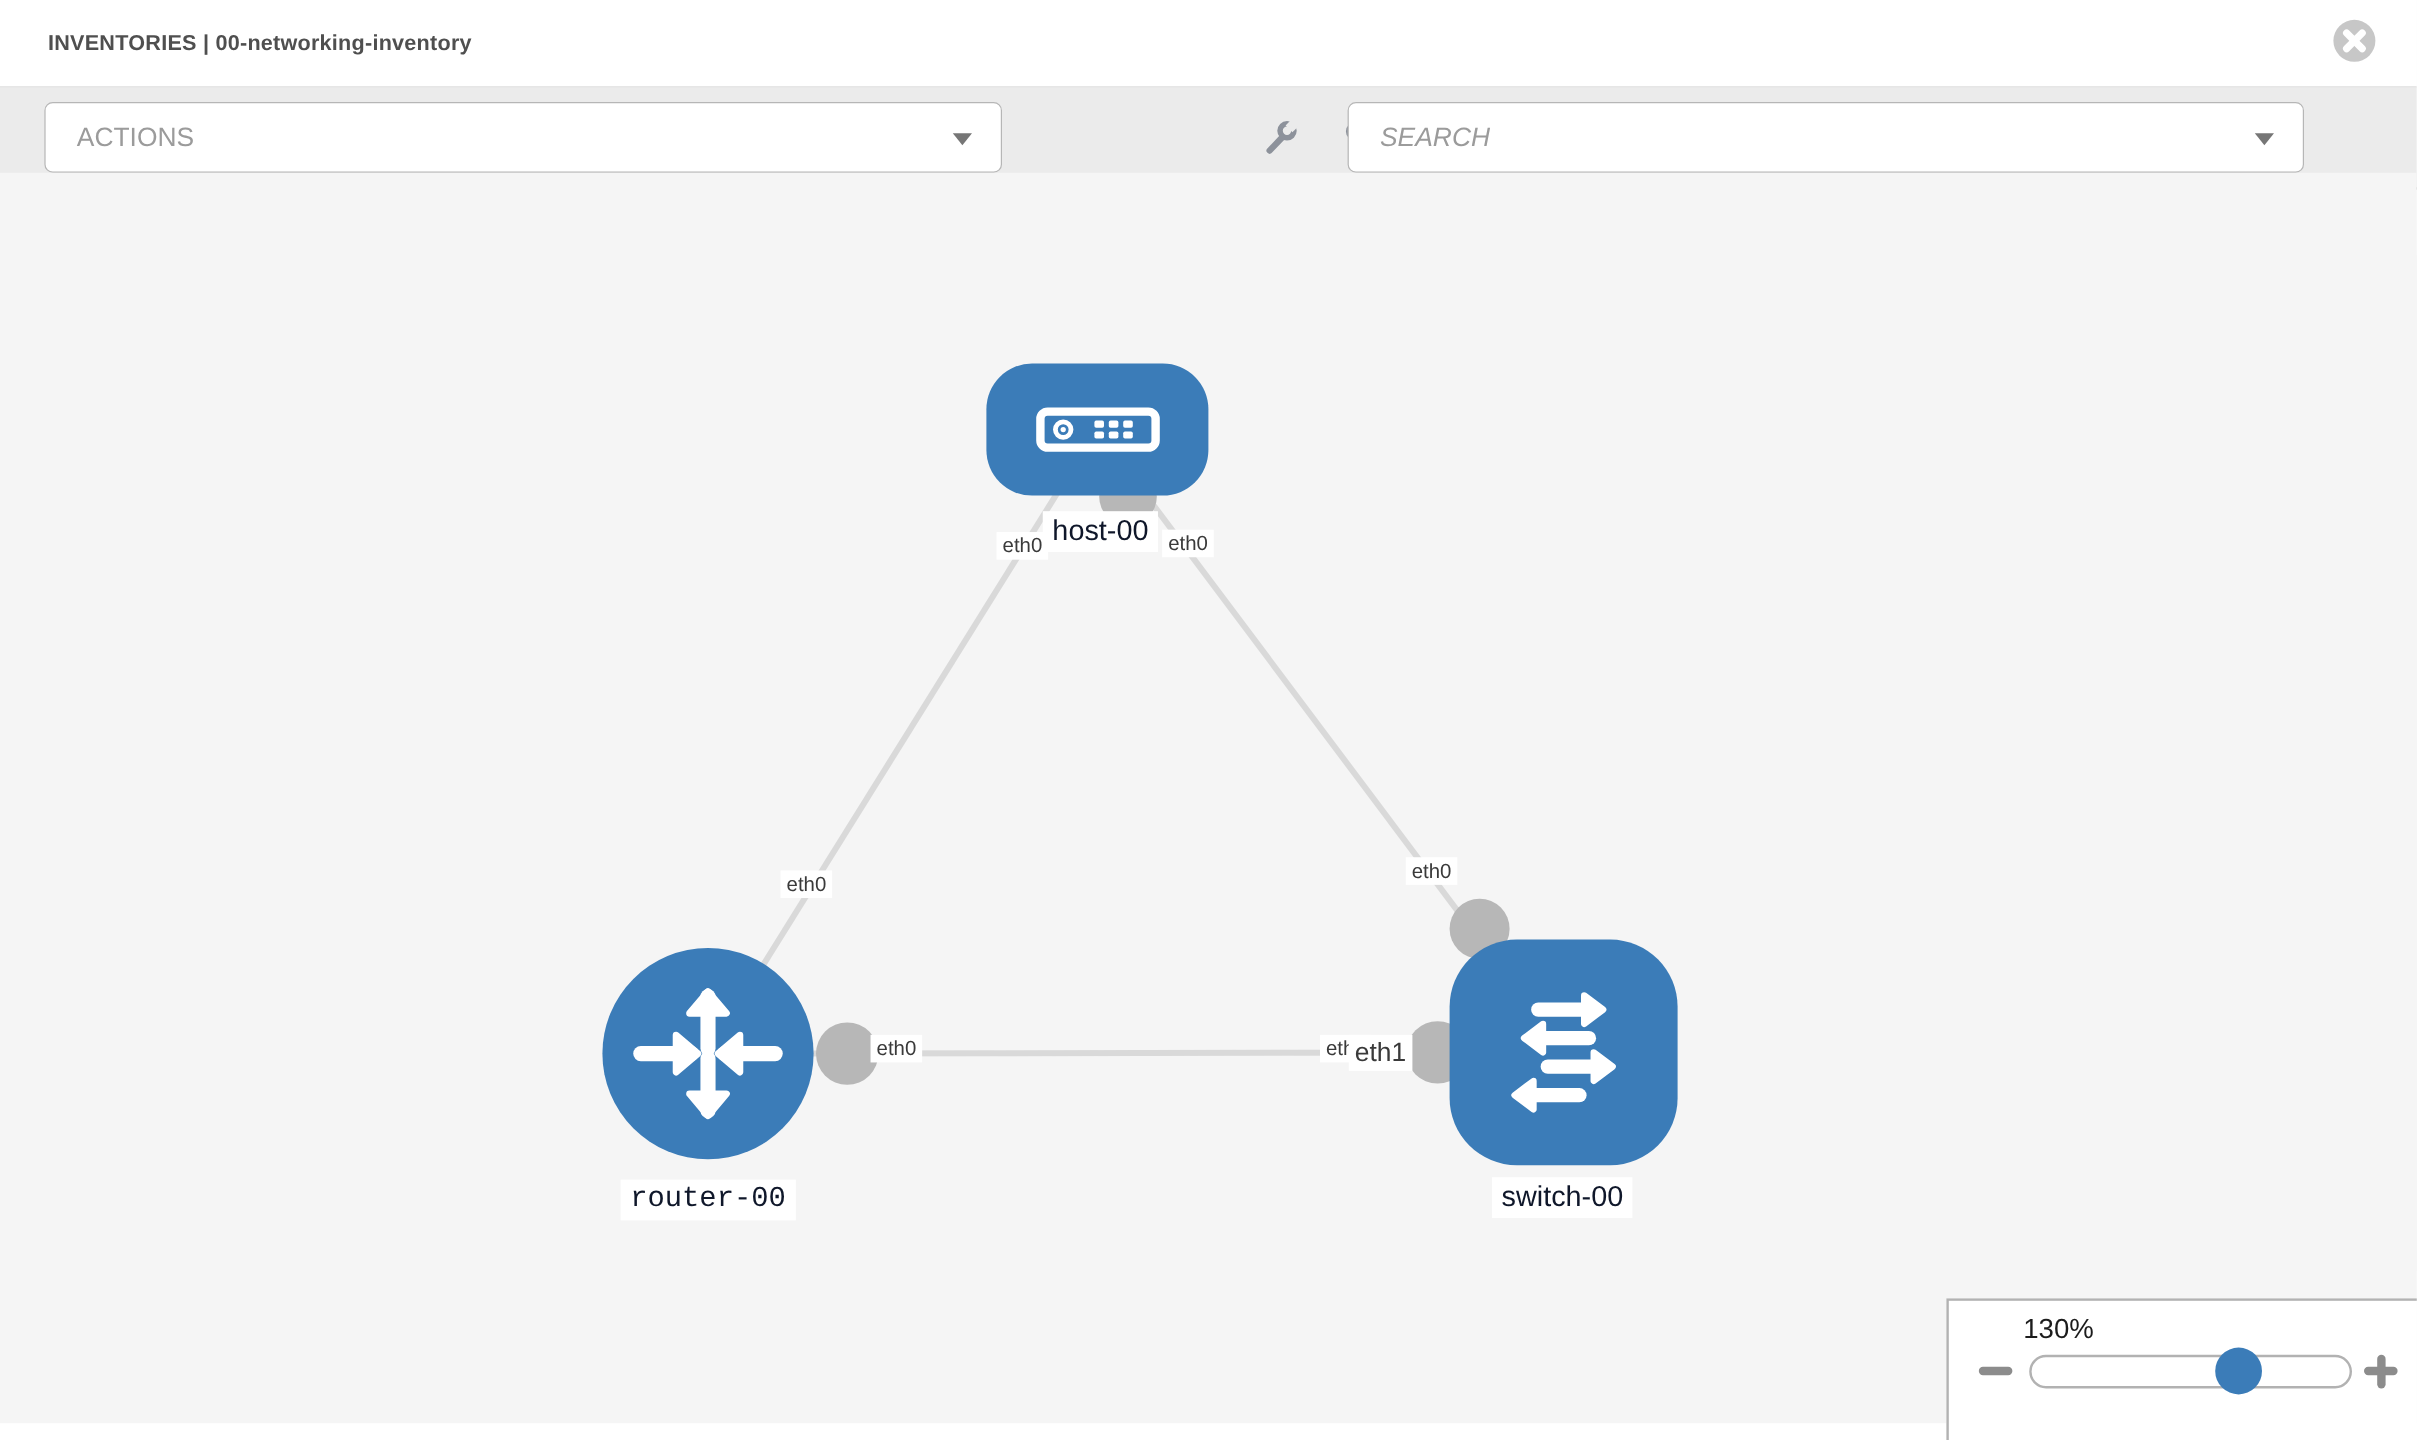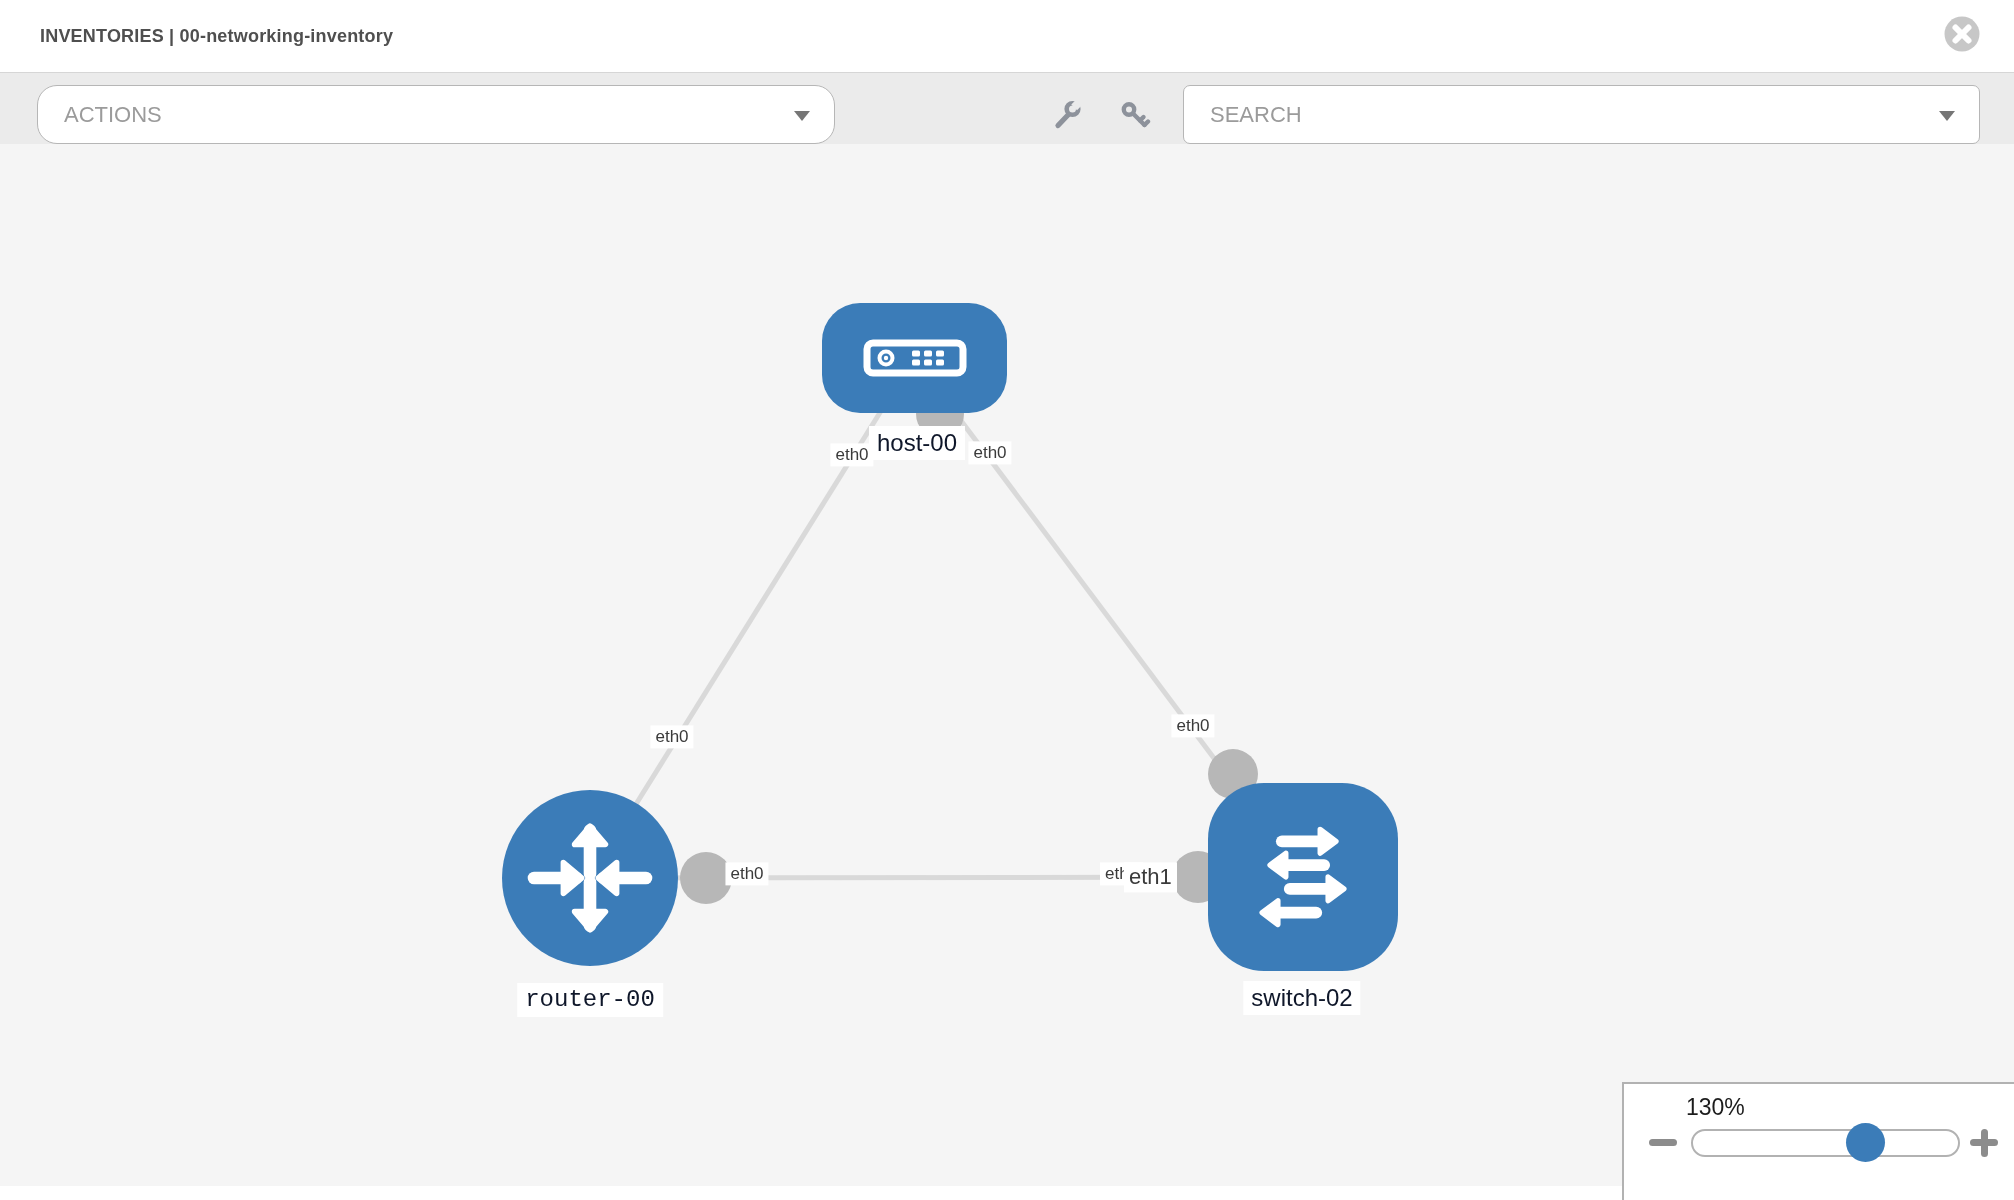--- a/index.html
+++ b/index.html
@@ -10,22 +10,22 @@
   }
   
   .header{position:absolute;left:0;top:0;width:2014px;height:72px;background:#fff;border-bottom:1px solid #d6d6d6;}
   .page-title{position:absolute;left:40px;top:50%;transform:translateY(-50%);
     font-size:18px;font-weight:bold;color:#4f4f4f;letter-spacing:.2px;}
   .close-btn{position:absolute;right:33px;top:15px;width:38px;height:38px;cursor:pointer;}
   
   .toolbar{position:absolute;left:0;top:73px;width:2014px;height:83px;background:#ebebeb;border-bottom:2px solid #b9b9b9;}
   .dropdown{position:absolute;top:12px;height:59px;background:#fff;border:1px solid #b6b6b6;border-radius:7px;
     box-sizing:border-box;display:flex;align-items:center;padding:0 26px;font-size:22px;color:#9b9b9b;}
-  .dd-actions{left:37px;width:798px;border-radius:20px;}
-  .dd-search{left:1183px;width:797px;}
+  .dd-actions{left:37px;width:798px;}
+  .dd-search{left:1123px;width:797px;font-style:italic;}
   .caret{position:absolute;right:24px;top:50%;margin-top:-4px;width:0;height:0;
     border-left:8px solid transparent;border-right:8px solid transparent;border-top:10px solid #767676;}
   .tool-icon{position:absolute;top:26px;width:32px;height:32px;cursor:pointer;}
   .tool-wrench{left:1051px;}
   .tool-key{left:1119px;}
   
   .canvas{position:absolute;left:0;top:144px;width:2014px;height:1042px;background:#f5f5f5;}
   .graph-svg{position:absolute;left:0;top:0;}
   .node{position:absolute;background:#3b7cb8;display:flex;align-items:center;justify-content:center;cursor:pointer;}
   .node-host{left:822px;top:159px;width:185px;height:110px;border-radius:38px;}
@@ -175,21 +175,21 @@
   <div class="chip if-label if-router-top">eth0</div>
   <div class="chip if-label if-switch-top">eth0</div>
   <div class="chip if-label if-router-right">eth0</div>
   <div class="if-overlap">
     <span class="back">eth0</span>
     <span class="front">eth1</span>
   </div>
 
   <div class="chip node-label lbl-host">host-00</div>
   <div class="chip node-label lbl-router">router-00</div>
-  <div class="chip node-label lbl-switch">switch-02</div>
+  <div class="chip node-label lbl-switch">switch-00</div>
 </div>
 
 <div class="zoom-panel">
   <div class="zoom-level">130%</div>
   <div class="zoom-minus-h"></div>
   <div class="zoom-track">
     <div class="zoom-thumb"></div>
   </div>
   <div class="zoom-plus-h"></div>
   <div class="zoom-plus-v"></div>

